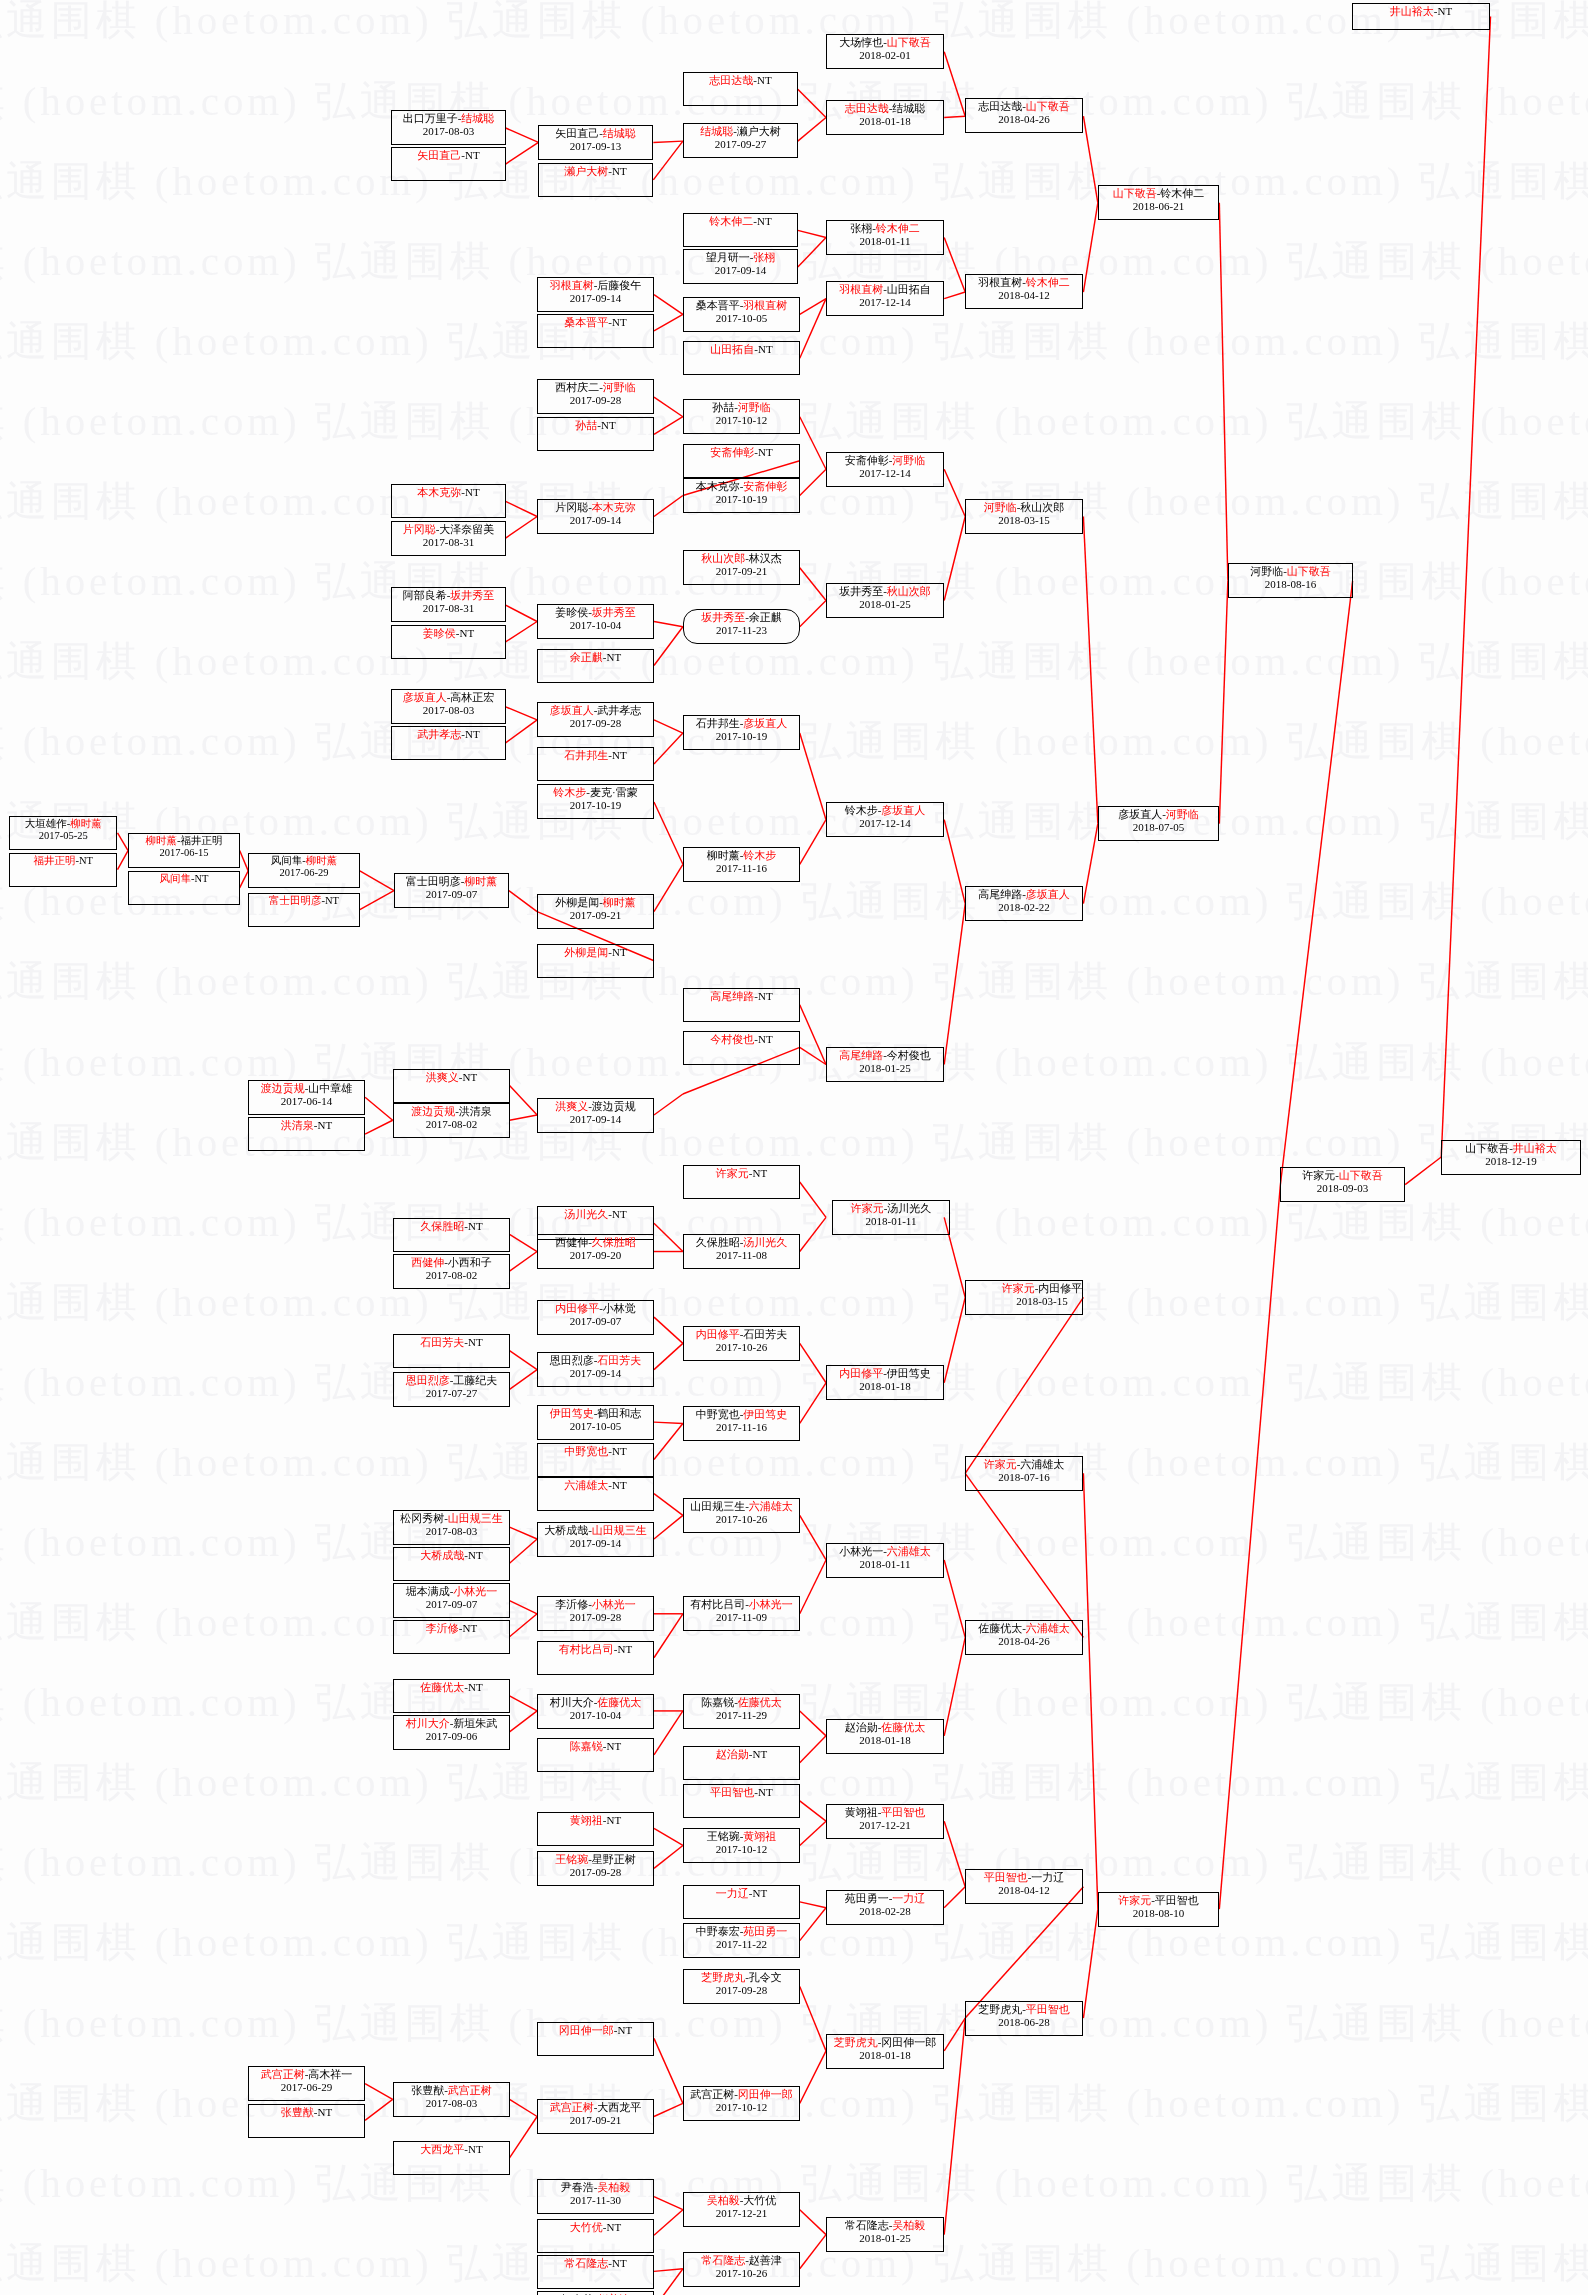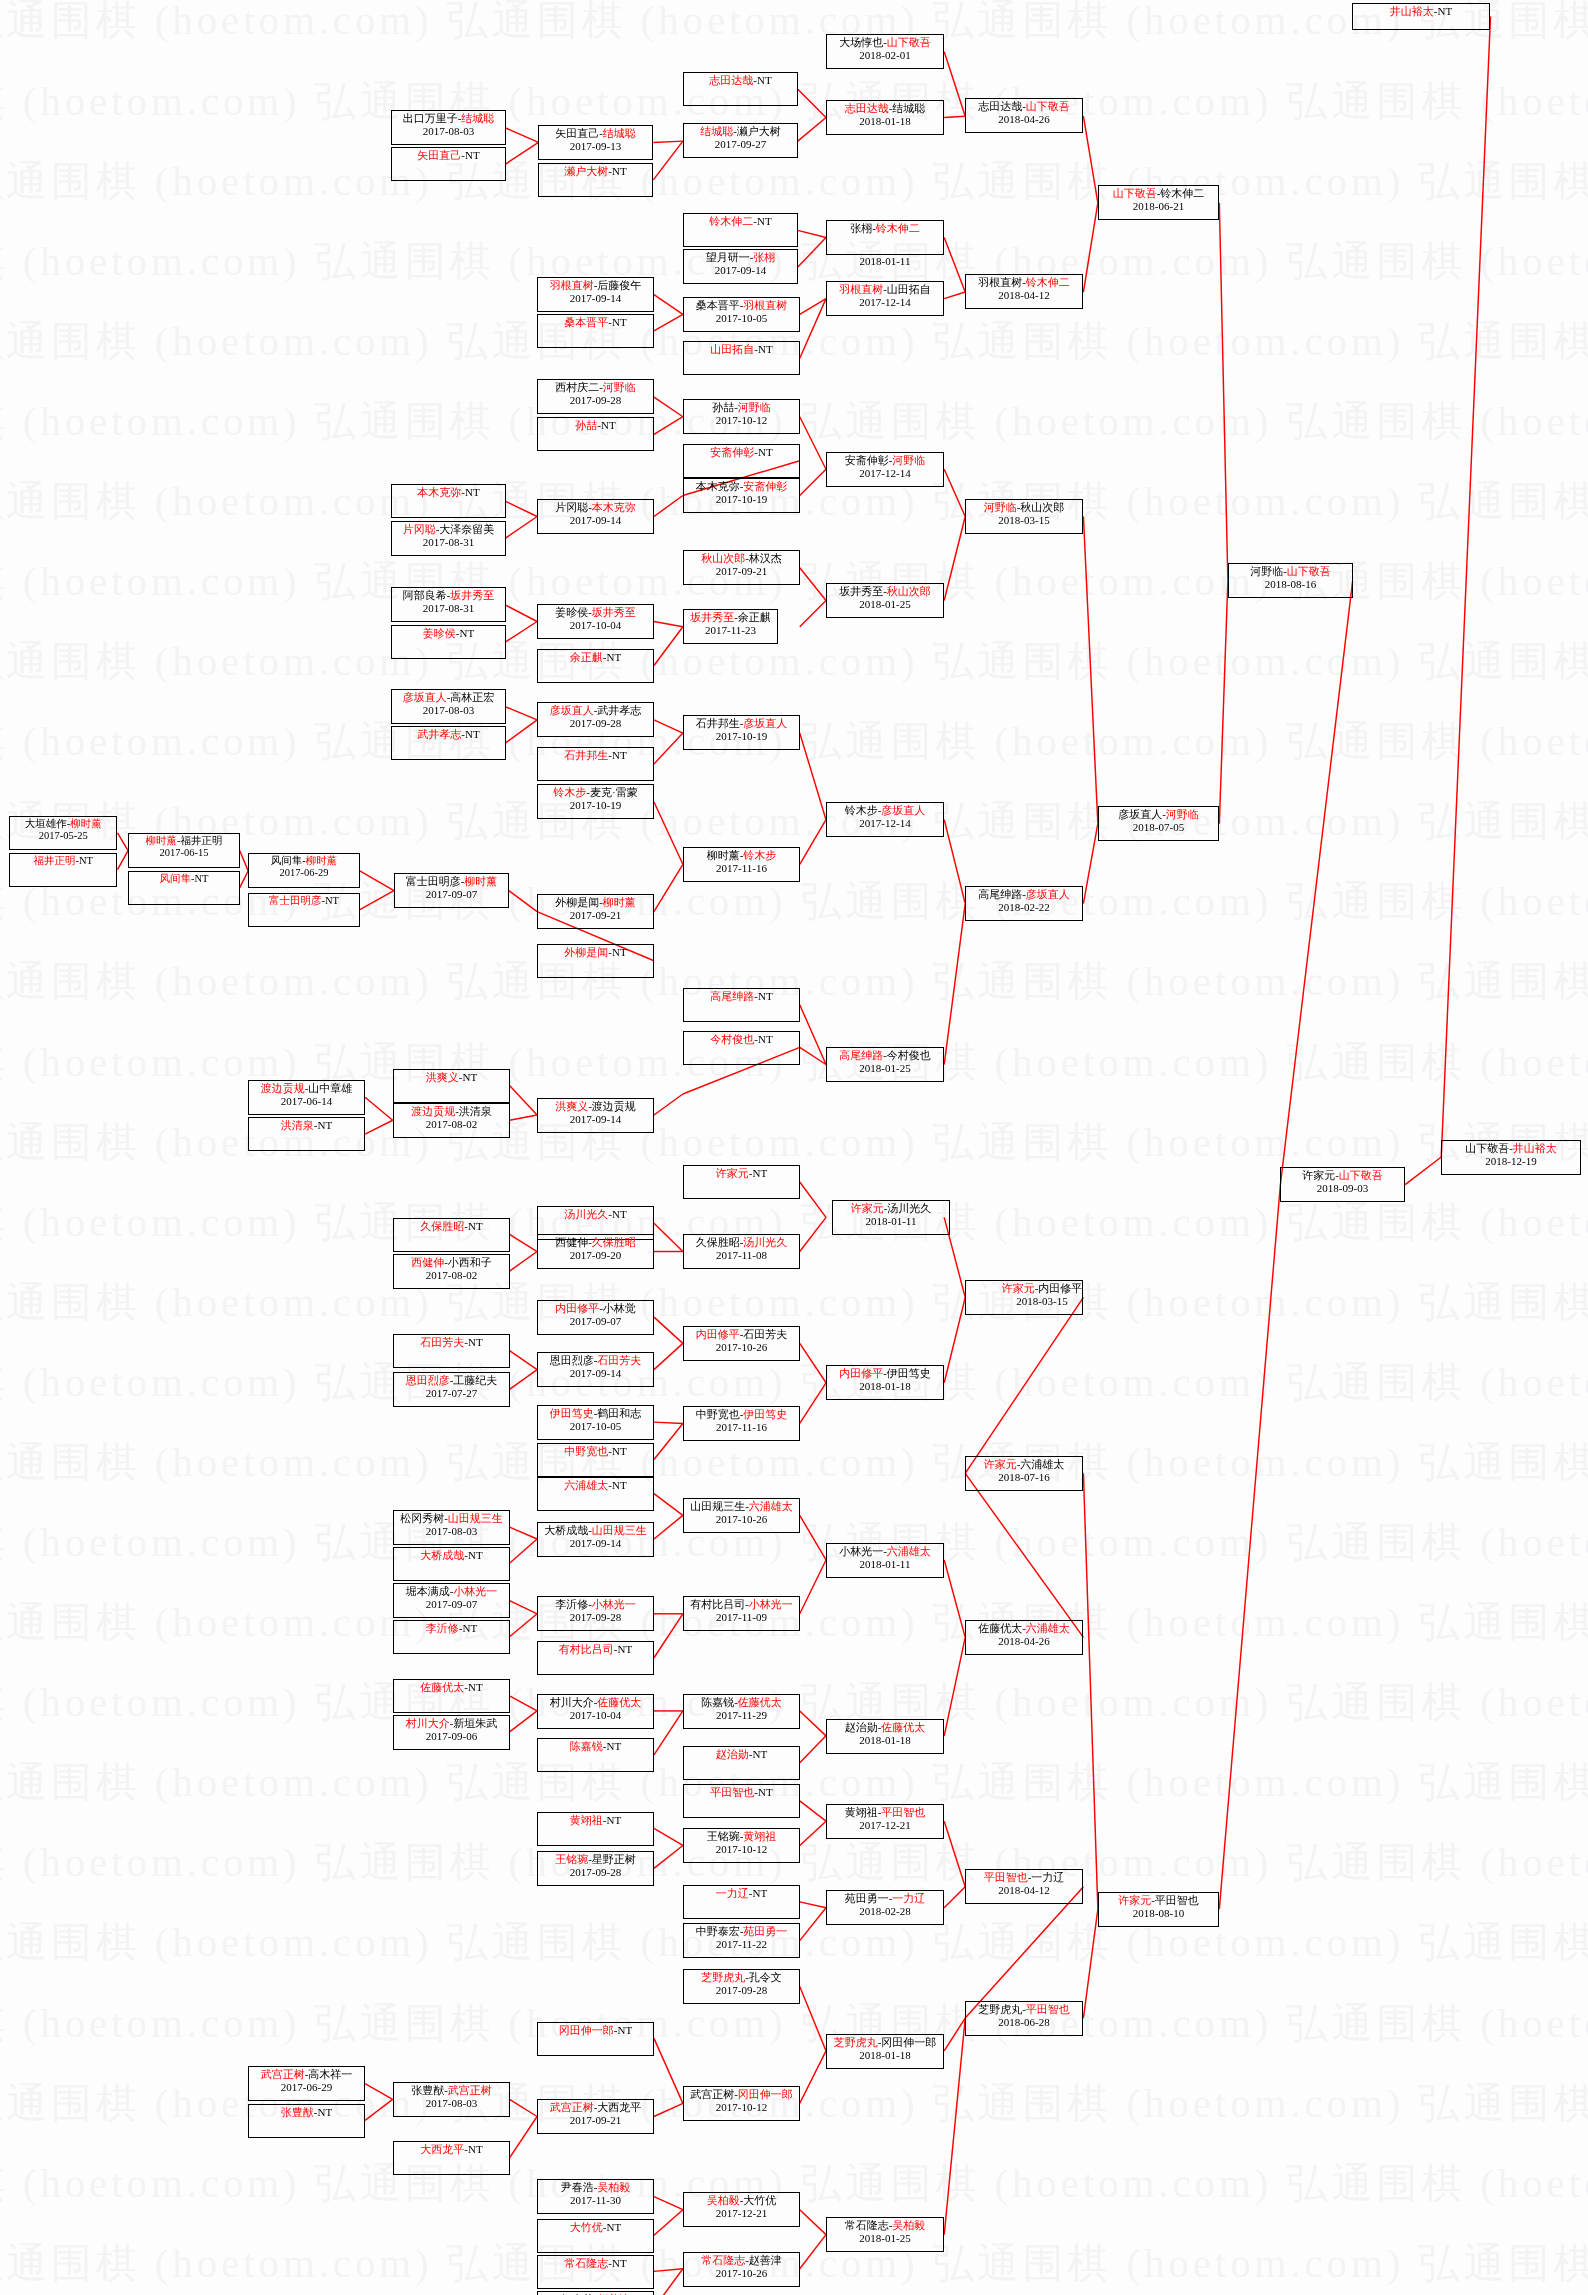--- a/index.html
+++ b/index.html
@@ -306,21 +306,21 @@
         <div class="pair"><span class="lose">志田达哉</span><span class="sep">-</span><span class="win">山下敬吾</span></div>
         <div class="date">2018-04-26</div>
       </div>
       <div class="node" style="left: 683px; top: 213px; width: 115px; height: 34px;">
         <div class="pair"><span class="win">铃木伸二</span><span class="sep">-</span><span class="lose">NT</span></div>
       </div>
       <div class="node" style="left: 683px; top: 249px; width: 115px; height: 35px;">
         <div class="pair"><span class="lose">望月研一</span><span class="sep">-</span><span class="win">张栩</span></div>
         <div class="date">2017-09-14</div>
       </div>
-      <div class="node" style="left: 826px; top: 220px; width: 118px; height: 35px; gap: 20px;">
+      <div class="node" style="left: 826px; top: 220px; width: 118px; height: 35px;">
         <div class="pair"><span class="lose">张栩</span><span class="sep">-</span><span class="win">铃木伸二</span></div>
         <div class="date">2018-01-11</div>
       </div>
       <div class="node" style="left: 537px; top: 277px; width: 117px; height: 35px;">
         <div class="pair"><span class="win">羽根直树</span><span class="sep">-</span><span class="lose">后藤俊午</span></div>
         <div class="date">2017-09-14</div>
       </div>
       <div class="node" style="left: 537px; top: 314px; width: 117px; height: 34px;">
         <div class="pair"><span class="win">桑本晋平</span><span class="sep">-</span><span class="lose">NT</span></div>
       </div>
@@ -387,21 +387,21 @@
         <div class="pair"><span class="lose">姜昣侯</span><span class="sep">-</span><span class="win">坂井秀至</span></div>
         <div class="date">2017-10-04</div>
       </div>
       <div class="node" style="left: 537px; top: 649px; width: 117px; height: 34px;">
         <div class="pair"><span class="win">余正麒</span><span class="sep">-</span><span class="lose">NT</span></div>
       </div>
       <div class="node" style="left: 683px; top: 550px; width: 117px; height: 35px;">
         <div class="pair"><span class="win">秋山次郎</span><span class="sep">-</span><span class="lose">林汉杰</span></div>
         <div class="date">2017-09-21</div>
       </div>
-      <div class="node" style="left: 683px; top: 609px; width: 95px; height: 35px;">
+      <div class="node" style="left: 683px; top: 609px; width: 117px; height: 35px; border-radius: 14px;">
         <div class="pair"><span class="win">坂井秀至</span><span class="sep">-</span><span class="lose">余正麒</span></div>
         <div class="date">2017-11-23</div>
       </div>
       <div class="node" style="left: 826px; top: 583px; width: 118px; height: 35px;">
         <div class="pair"><span class="lose">坂井秀至</span><span class="sep">-</span><span class="win">秋山次郎</span></div>
         <div class="date">2018-01-25</div>
       </div>
       <div class="node" style="left: 965px; top: 499px; width: 118px; height: 35px;">
         <div class="pair"><span class="win">河野临</span><span class="sep">-</span><span class="lose">秋山次郎</span></div>
         <div class="date">2018-03-15</div>

